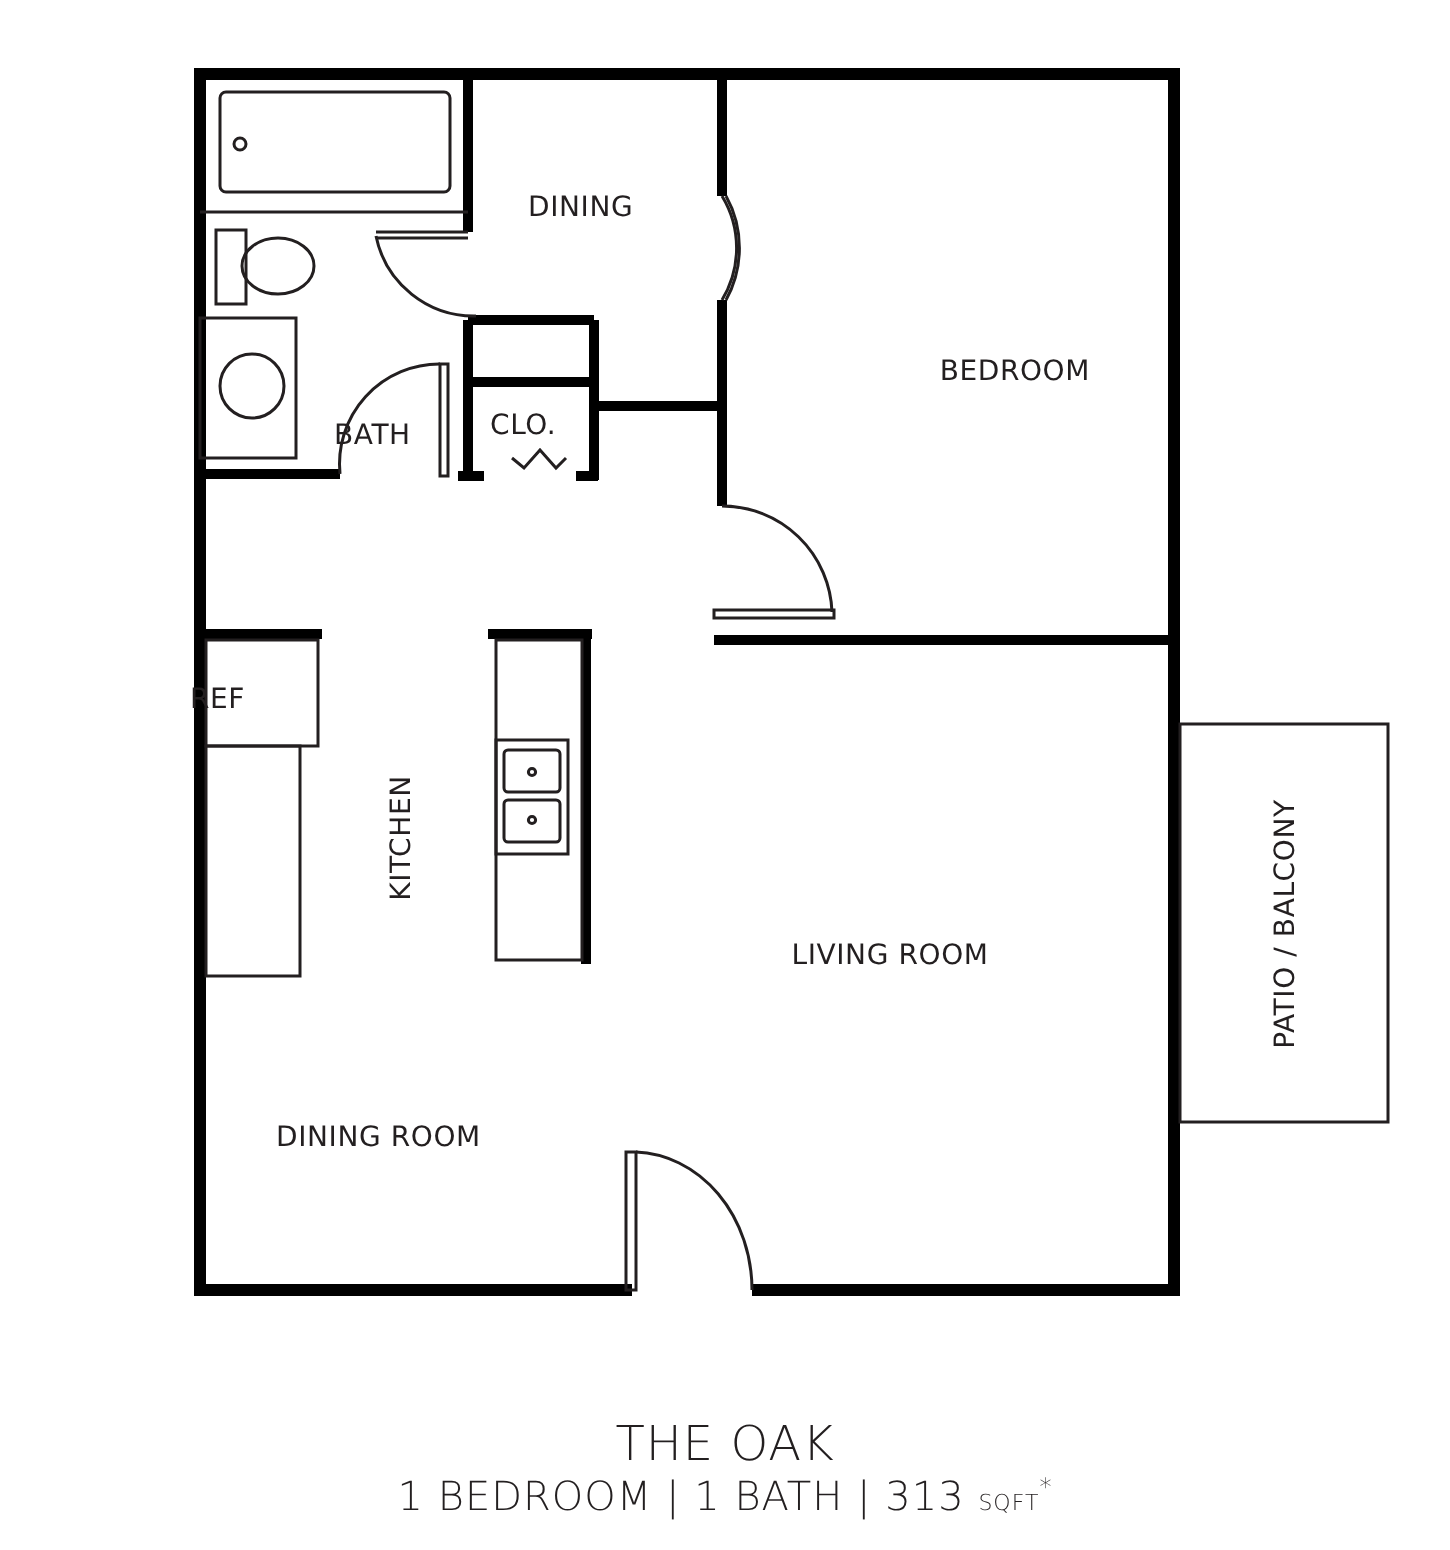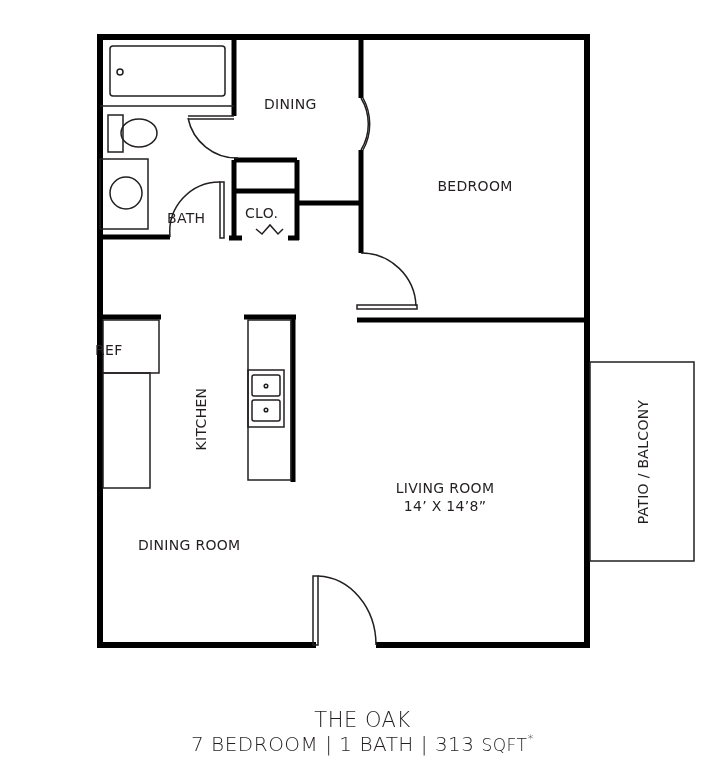--- a/index.html
+++ b/index.html
@@ -4,23 +4,23 @@
   <style>
     html, body { margin: 0; padding: 0; background: #ffffff; }
     body { width: 725px; height: 775px; position: relative; overflow: hidden;
            font-family: "DejaVu Sans", sans-serif; color: #231f20; }
     svg.plan { position: absolute; left: 0; top: 0; }
     .lbl { position: absolute; font-size: 14px; letter-spacing: 0.3px; white-space: nowrap;
            font-family: "DejaVu Sans", sans-serif; color: #231f20; text-align: center; line-height: 18px; }
     .vert { transform: rotate(-90deg); transform-origin: center center; }
     .footer { position: absolute; left: 0; width: 725px; text-align: center;
               font-family: "DejaVu Sans", sans-serif; color: #231f20; font-weight: 300; }
-    .footer .title { font-size: 21px; letter-spacing: 0.5px; }
+    .footer .title { font-size: 24px; letter-spacing: 0.5px; }
     .footer .sub { font-size: 20px; letter-spacing: 0.5px; }
-    .footer .sqft { font-size: 17px; text-align: right; }
+    .footer .sqft { font-size: 11px; text-align: right; }
     .footer sup { font-size: 12px; }
   </style>
 </head>
 <body>
 
 <svg class="plan" width="725" height="700" viewBox="0 0 725 700">
   <g fill="none" stroke="#000" stroke-width="6">
 
     <line x1="97" y1="37" x2="590" y2="37"></line>
 
@@ -104,40 +104,39 @@
     <path d="M318,576 A60,69 0 0,1 376,645"></path>
 
     <rect x="590" y="362" width="104" height="199"></rect>
   </g>
 </svg>
 
 <div class="lbl" style="left:264px; top:95px;">DINING</div>
 <div class="lbl" style="left:167px; top:161px;margin-top:48px;">BATH</div>
 <div class="lbl" style="left:245px; top:204px;">CLO.</div>
 
-<div class="lbl" style="left:405px; top:177px; width:140px;">
+<div class="lbl" style="left:405px; top:177px; width:140px;text-align:right;">
   <div>BEDROOM</div>
 </div>
 
 <div class="lbl" style="left:95px; top:341px;">REF</div>
 
 <div class="lbl vert" style="left:163px; top:410px; width:76px;">KITCHEN</div>
 
-<div class="lbl" style="left:370px; top:469px; width:150px;margin-top:10px;">
+<div class="lbl" style="left:370px; top:469px; width:150px;">
   <div>LIVING ROOM</div>
-  <div>14’ X 14’8”</div>
 </div>
 
-<div class="lbl" style="left:138px; top:536px;">DINING ROOM</div>
+<div class="lbl" style="left:138px; top:560px;">DINING ROOM</div>
 
 <div class="lbl vert" style="left:578px; top:453px; width:130px;">PATIO / BALCONY</div>
 
 <div class="footer" style="top:708px;">
   <div class="title">THE OAK</div>
   <div class="sub">
-    <span>7 BEDROOM</span>
+    <span>1 BEDROOM</span>
     <span>|</span>
     <span>1 BATH</span>
     <span>|</span>
     <span>313</span>
     <span class="sqft">SQFT</span><sup>*</sup>
   </div>
 </div>
 
 </body></html>

